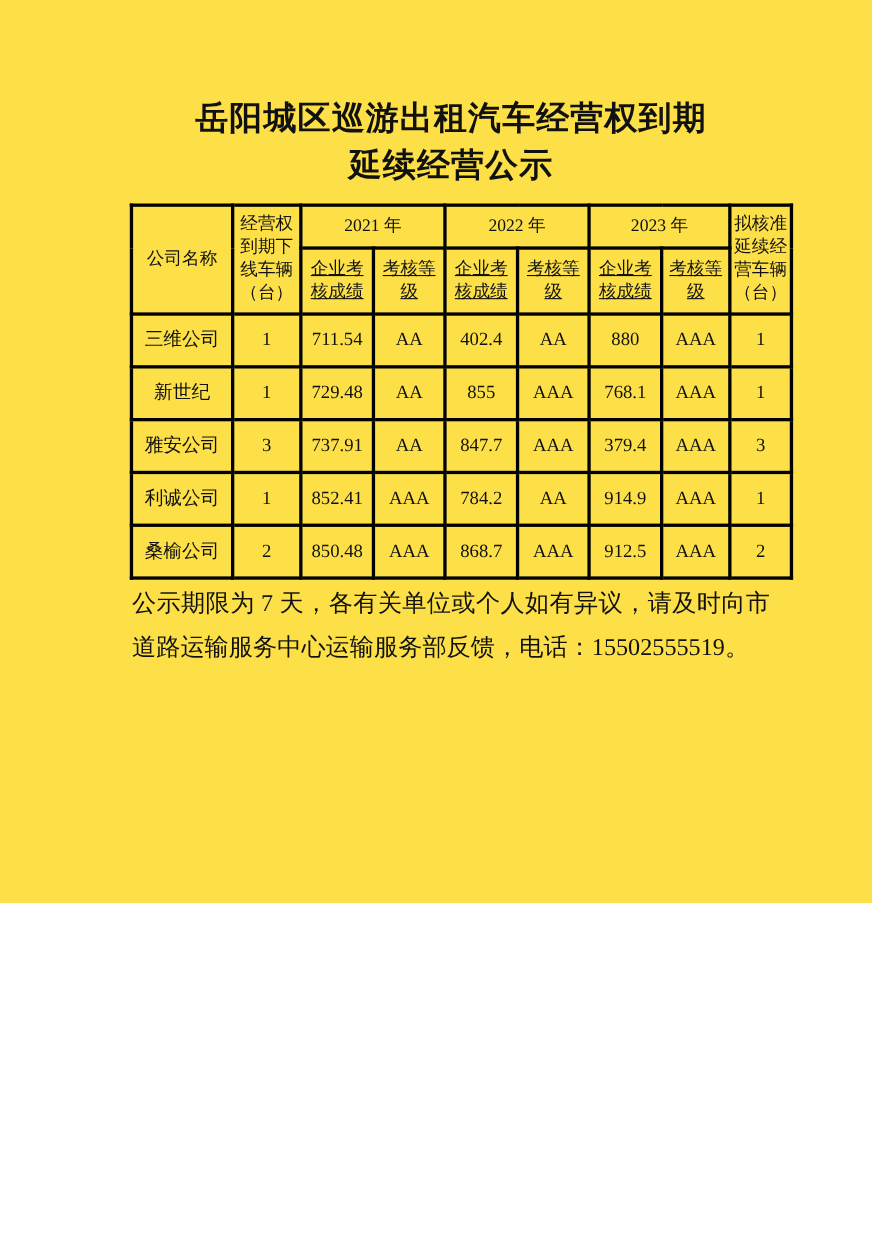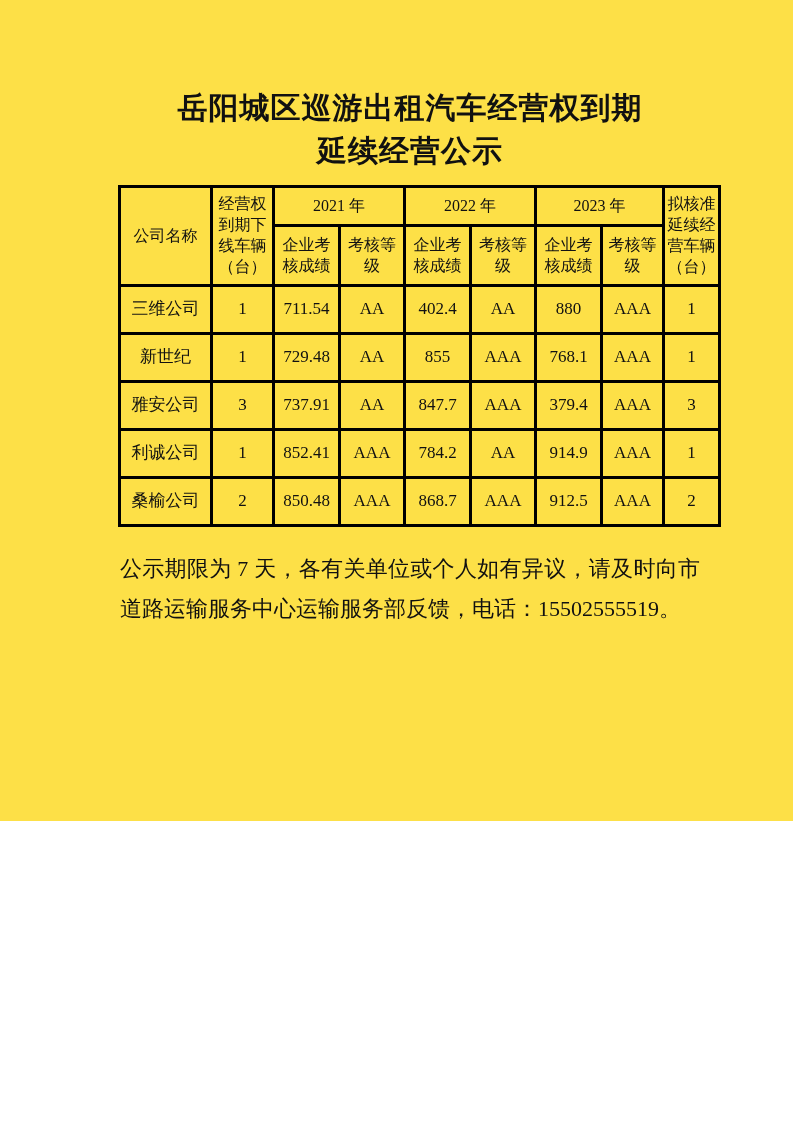--- a/index.html
+++ b/index.html
@@ -10,23 +10,23 @@
   .content{position:absolute;left:120px;top:86px;width:580px;}
   .doc-title{text-align:center;font-weight:bold;font-size:30px;line-height:43px;letter-spacing:1px;margin:0 0 13px 0;}
   .para{font-size:22px;line-height:40px;text-align:justify;margin:0;}
   .para.indent{text-indent:2em;}
   table.assess{border-collapse:collapse;width:600px;margin-left:-2px;table-layout:fixed;}
   .assess th,.assess td{
     border:3px solid #000000;font-weight:normal;text-align:center;
     font-size:16px;padding:1px 2px;line-height:1.3;overflow:hidden;
   }
   .assess thead tr.yr th{height:34px;}
-  .assess thead tr.sub th{height:55px;}
+  .assess thead tr.sub th{height:55px;text-decoration:underline;}
   .assess tbody td{height:43px;font-size:17px;}
-  .closing{margin-top:22px;}
+  .closing{margin-top:1px;}
   .sig-org{position:absolute;left:399px;top:902px;font-size:21px;letter-spacing:1px;white-space:nowrap;}
   .sig-date{position:absolute;left:501px;top:944px;font-size:22px;letter-spacing:1px;white-space:nowrap;}
   .seal{position:absolute;left:448px;top:831px;width:162px;height:162px;mix-blend-mode:multiply;opacity:0.93;}
   .seal svg{display:block;width:162px;height:162px;}
 </style>
 </head>
 <body>
 
 <div class="page">
 

